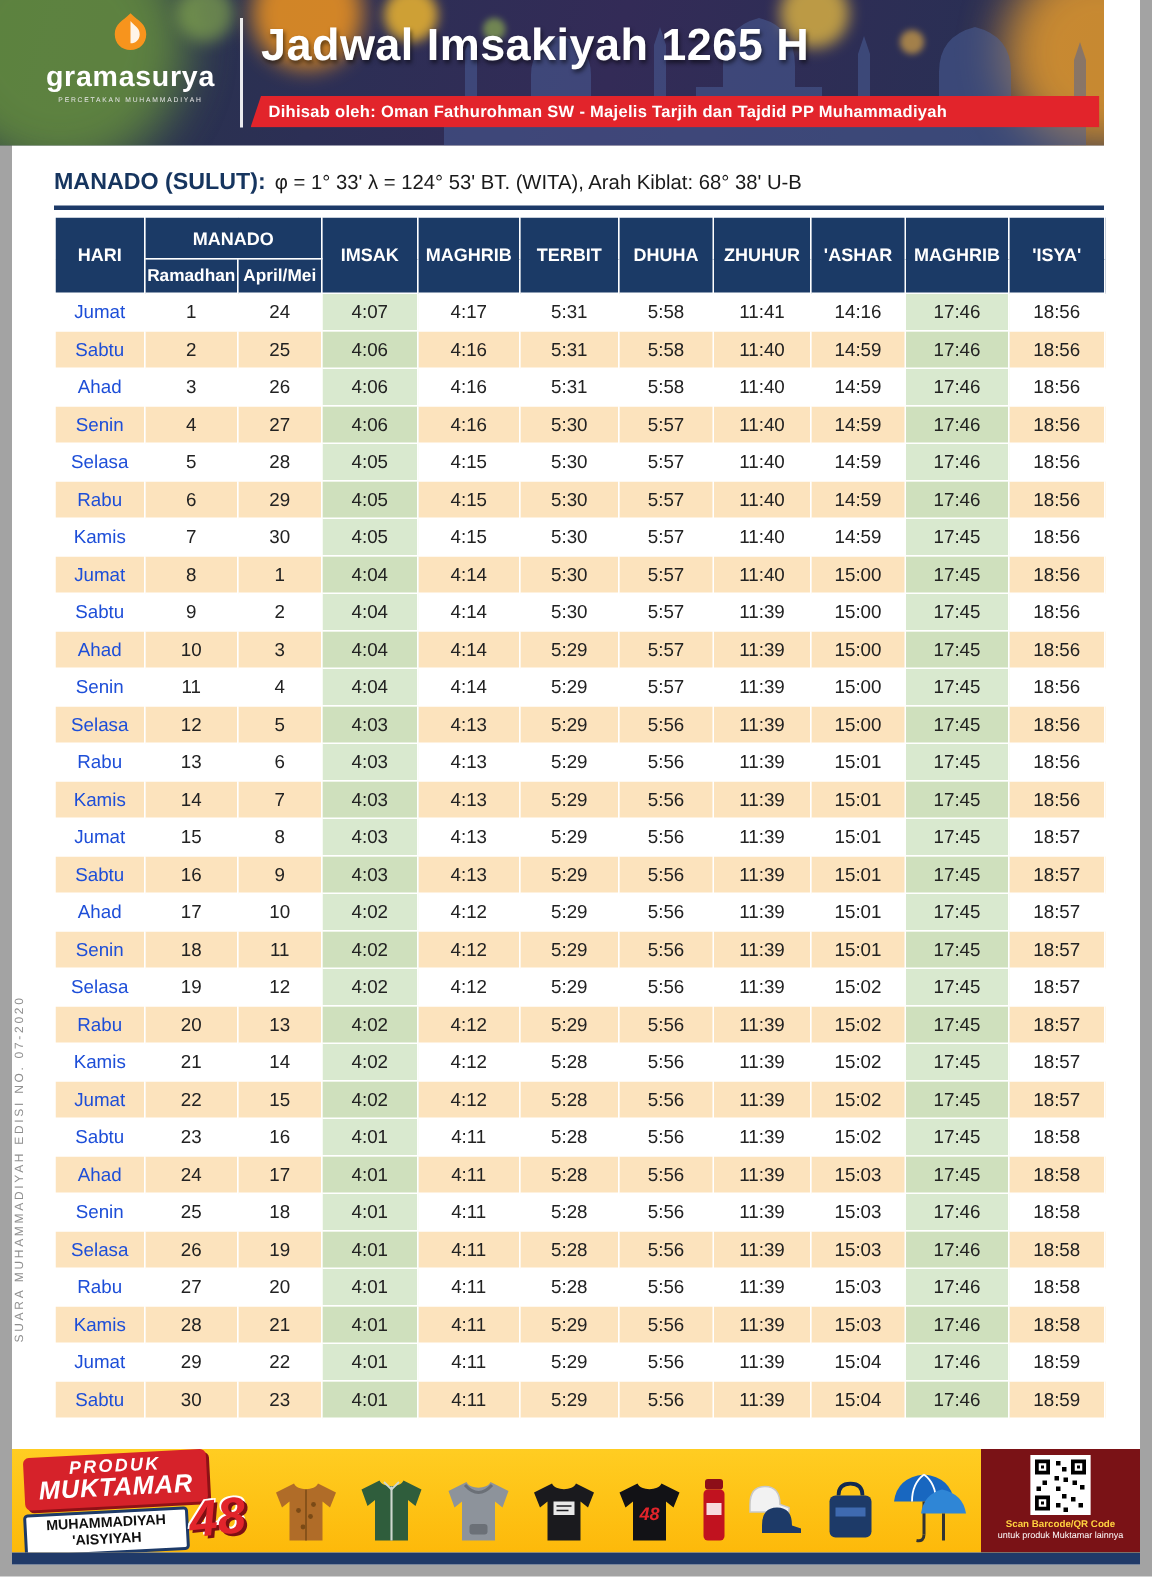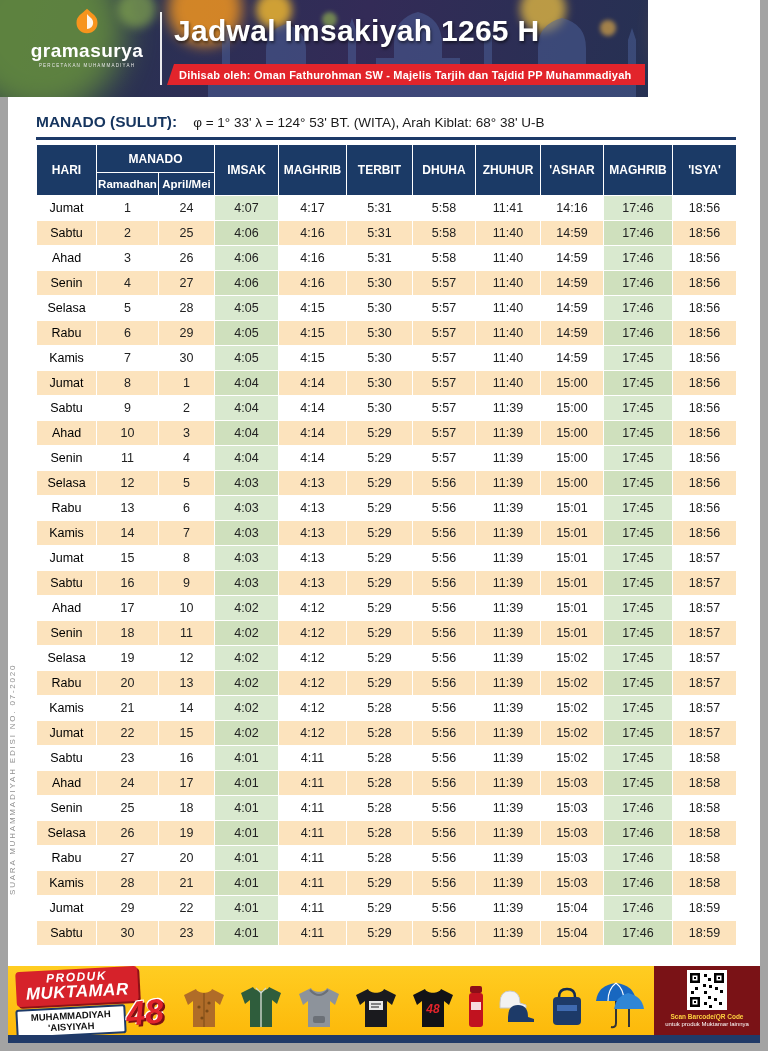--- a/index.html
+++ b/index.html
@@ -11,21 +11,21 @@
     overflow: hidden;
   }
   .page {
     position: absolute; left:8px; top:0;
     width:752px; height:1043px;
     background:#fff;
   }
 
   
   .header {
-    position:absolute; left:0; top:0; width:648px; height:97px;
+    position:absolute; left:0; top:0; width:736px; height:97px;
     background: linear-gradient(105deg,#273549 0%, #2c2f55 30%, #332b57 55%, #263153 100%);
     overflow:hidden;
   }
   .bokeh { position:absolute; border-radius:50%; }
   .b1 { left:-45px; top:-55px; width:170px; height:170px; background:#6f9c3c; opacity:.75; filter:blur(16px); }
   .b2 { left:118px; top:-10px; width:38px; height:38px; background:#8fb64e; opacity:.6; filter:blur(5px); }
   .b3 { left:168px; top:-28px; width:74px; height:74px; background:#ef9420; opacity:.85; filter:blur(7px); }
   .b4 { left:256px; top:-8px; width:36px; height:36px; background:#f7bd2e; opacity:.8; filter:blur(4px); }
   .b5 { left:322px; top:12px; width:15px; height:15px; background:#9cc050; opacity:.6; filter:blur(2px); }
   .b6 { left:520px; top:-14px; width:46px; height:46px; background:#f8c93f; opacity:.7; filter:blur(5px); }
@@ -50,42 +50,42 @@
   .header-subtitle { font-size:11px; font-weight:bold; color:#fff; letter-spacing:.2px; }
 
   
   .location {
     margin: 97px 24px 0 28px;
     padding: 16px 0 6px 0;
     border-bottom: 3px solid #1d3a68;
     font-size: 13.5px; color:#1a1a1a;
     white-space: nowrap;
   }
-  .location .city { font-size:15.5px; font-weight:bold; color:#16355f; margin-right:16px; }
+  .location .city { font-size:15.5px; font-weight:bold; color:#16355f; margin-right:6px; }
 
   
   table.schedule {
     margin: 4px 24px 0 28px;
     width: 700px;
     border-collapse: collapse;
     table-layout: fixed;
   }
   .schedule th {
     background:#1b3a66; color:#fff; font-weight:bold;
     font-size:12px; border:1px solid #fff; height:28px; text-align:center;
   }
   .schedule thead tr.sub th { height:23px; font-size:11.5px; }
   .schedule td {
     height:25px; text-align:center; font-size:12.5px; color:#222;
     border:1px solid #fff; background:#fff; padding:0;
   }
   .schedule tr.alt td { background:#fce3bd; }
   .schedule td.green { background:#d9e9cf;margin-top:28px; }
   .schedule tr.alt td.green { background:#cfe0bd; }
-  .schedule td.day { color:#000000; }
+  .schedule td.day { color:#1d4ed8; }
 
   
   .vertical-text {
     position:absolute; left:0px; top:565px; width:13px; height:330px;
     writing-mode: vertical-rl; transform: rotate(180deg);
     font-size:8px; letter-spacing:1.8px; color:#8f8f8f; white-space:nowrap;
   }
 
   
   .footer {

